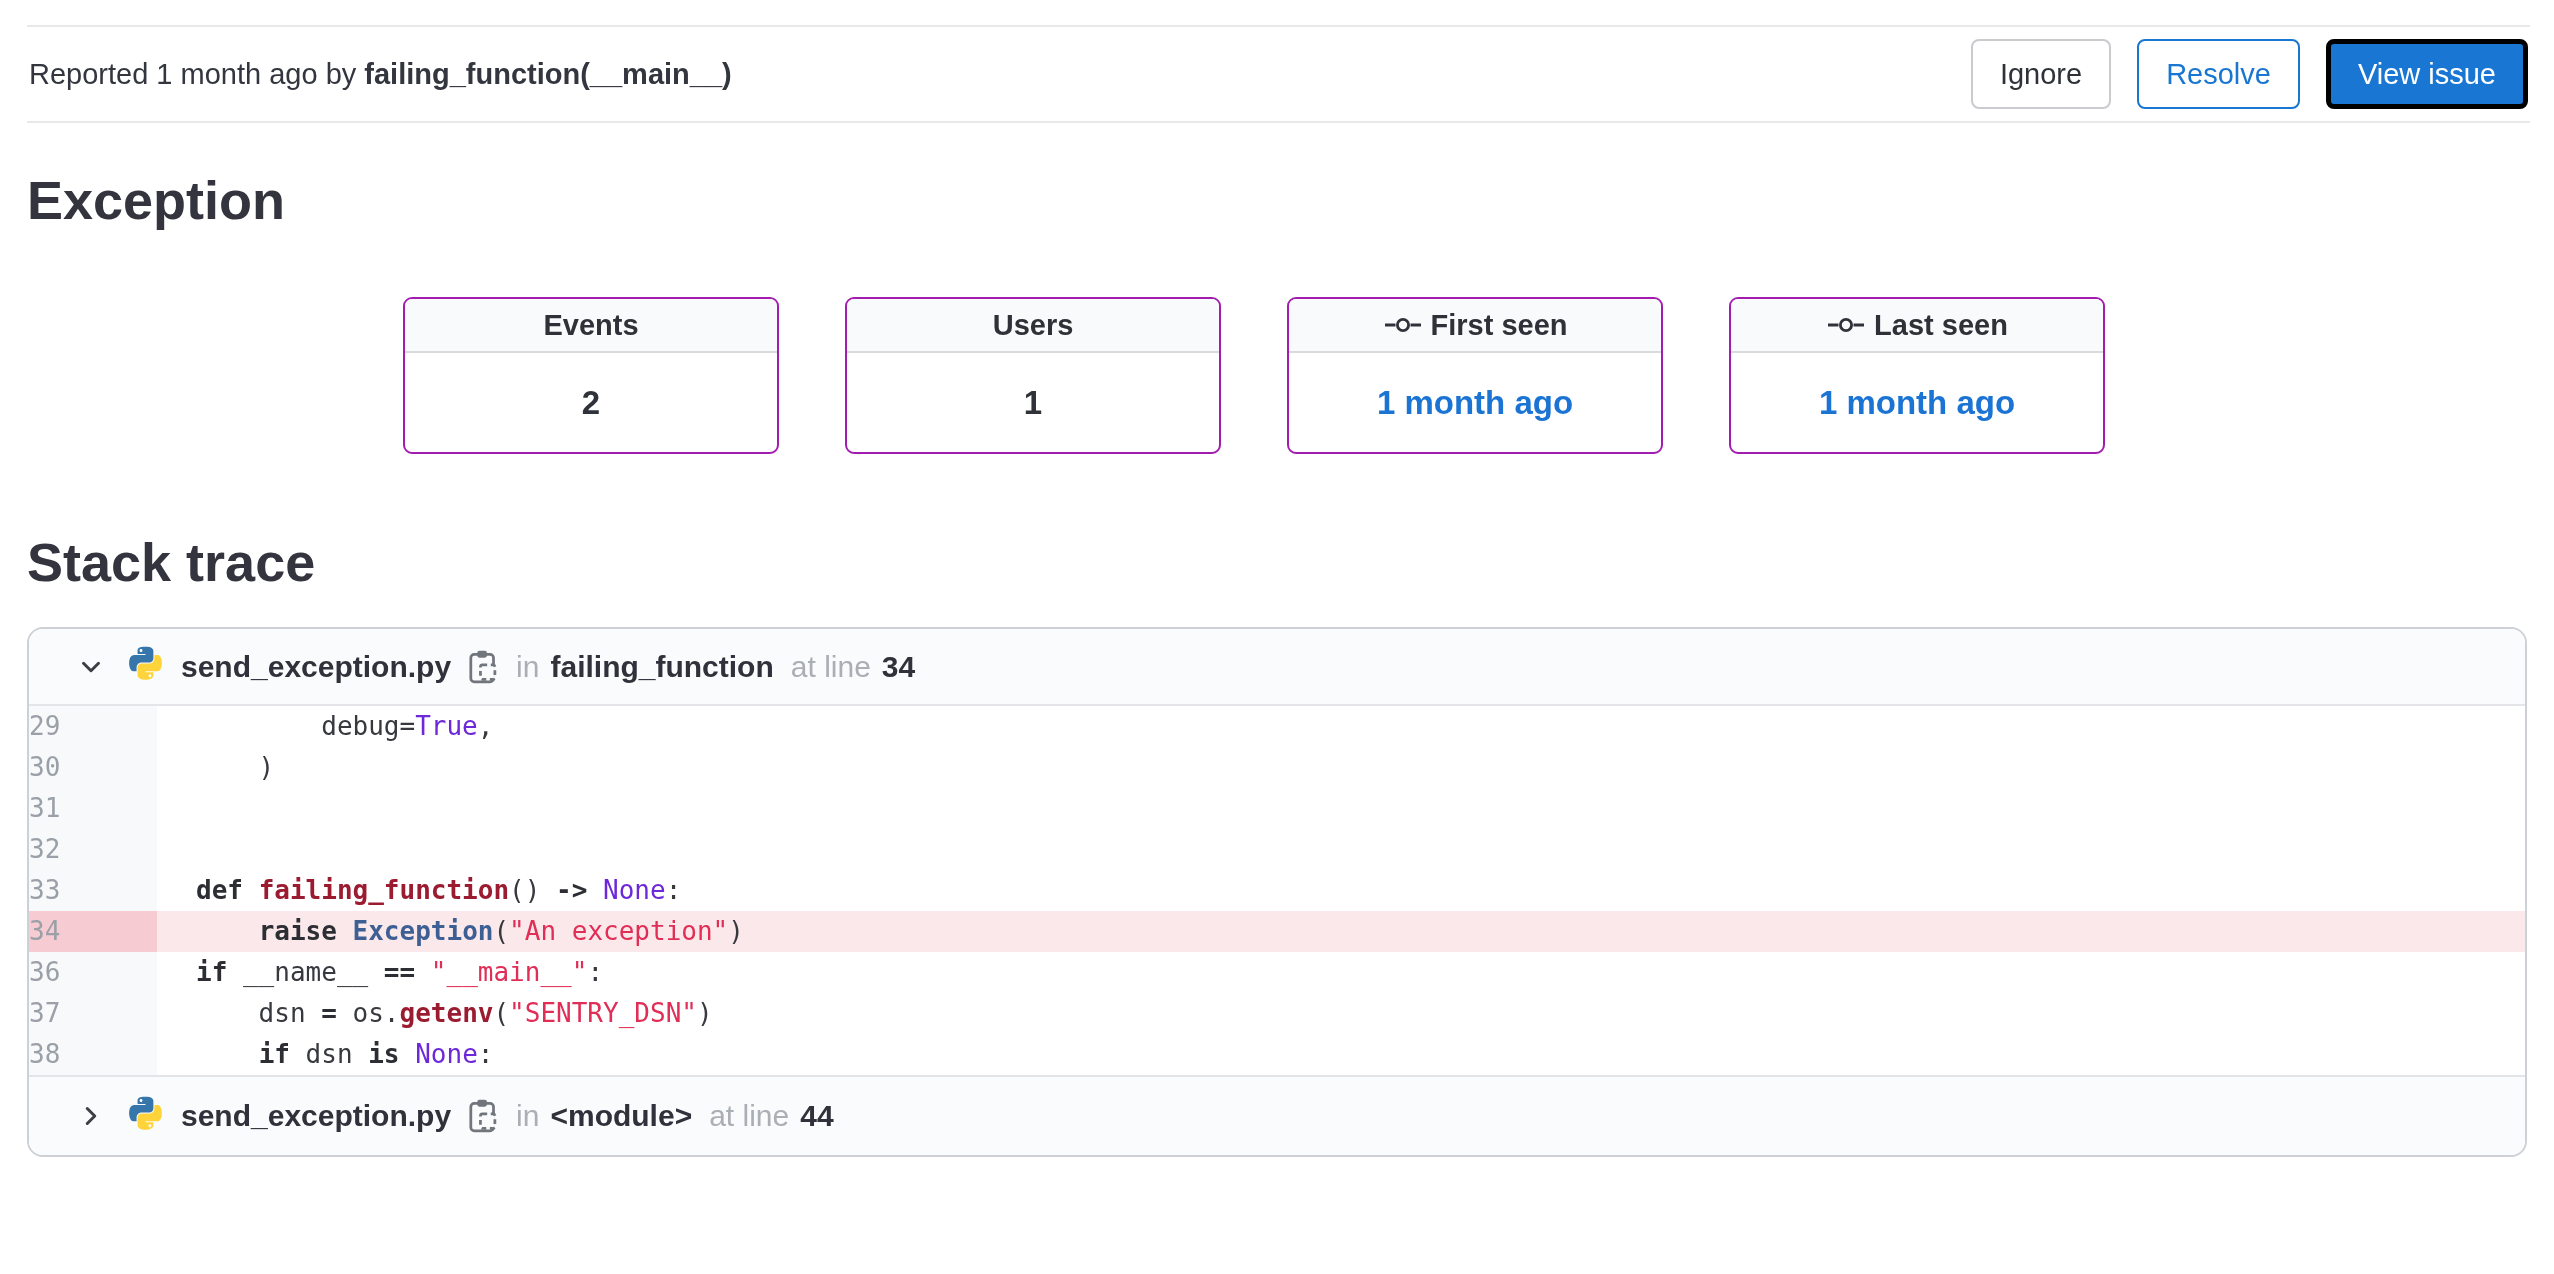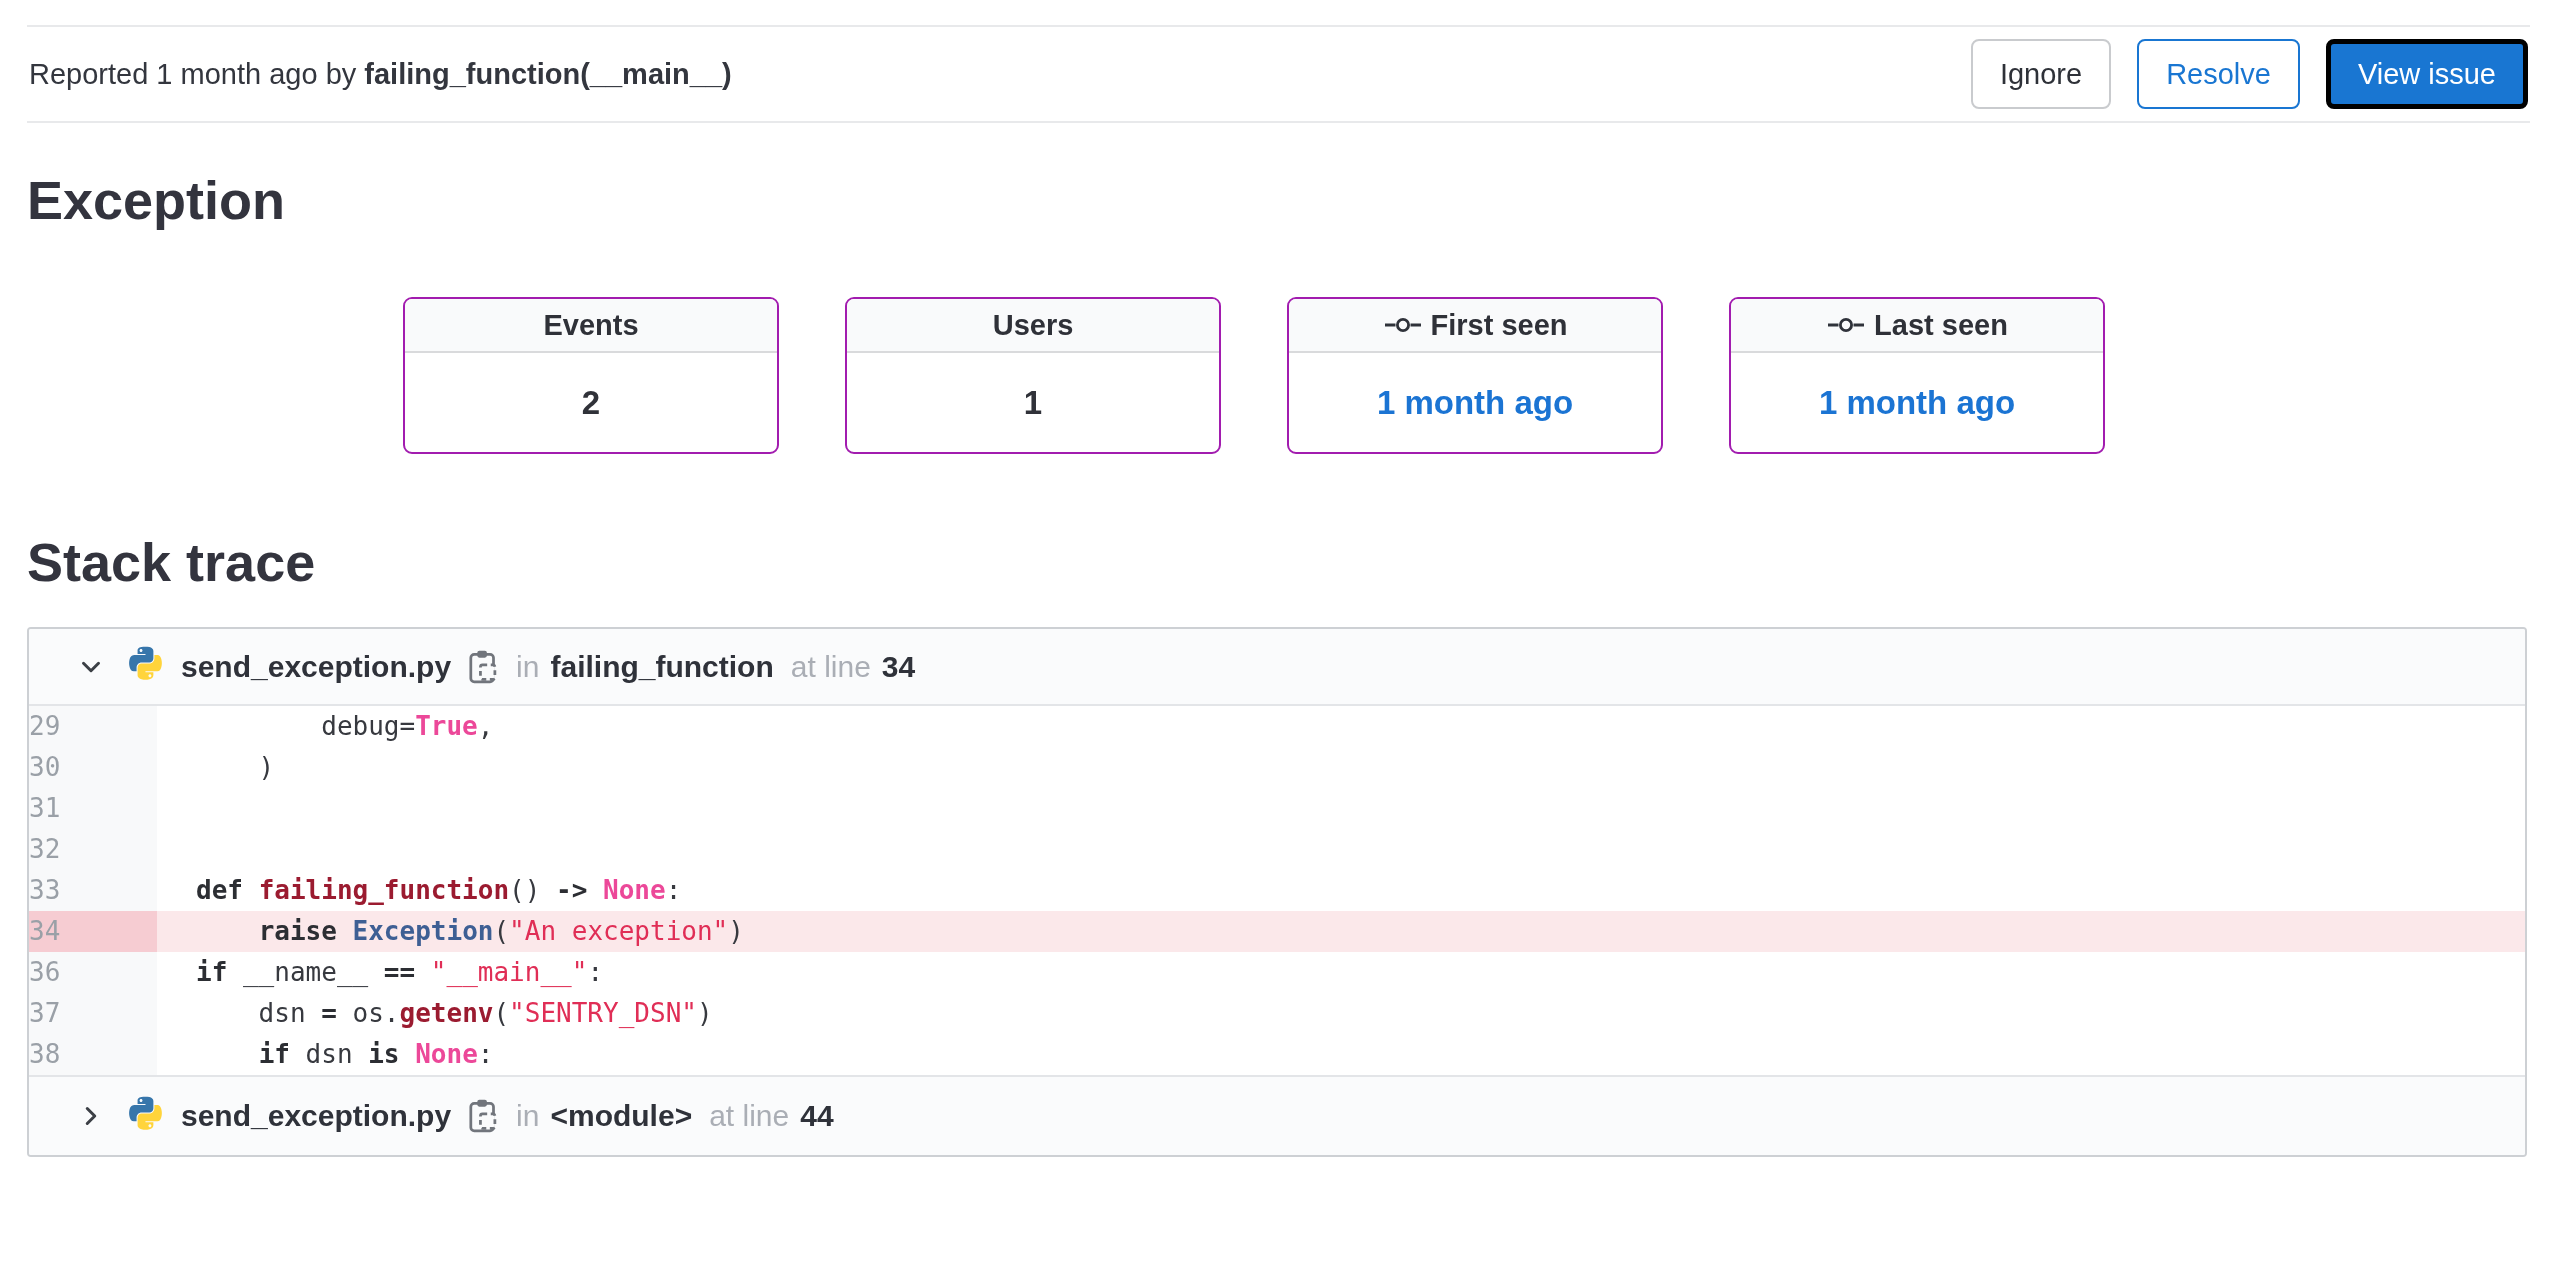--- a/index.html
+++ b/index.html
@@ -56,21 +56,21 @@
   }
   .card-body {
     height: 99px; display: flex; align-items: center; justify-content: center;
   }
   .card-value { font-size: 33px; font-weight: 700; color: #303239; }
   .card-link  { font-size: 33px; font-weight: 700; color: #1b74d3; cursor: pointer; }
 
   
   .trace-card {
     margin: 33px 27px 0 27px;
-    border: 2px solid #cdd0d4; border-radius: 4px;
+    border: 2px solid #cdd0d4; border-radius: 16px;
     background: #fff; overflow: hidden;
   }
   .frame-header {
     height: 77px; background: #fafbfc;
     display: flex; align-items: center; padding-left: 47px;
     cursor: pointer;
   }
   .frame-header.open { border-bottom: 2px solid #e3e5e8; }
   .frame-header.collapsed { border-top: 2px solid #e3e5e8; height: 80px; }
   .frame-header .fname { font-size: 30px; font-weight: 700; color: #2f323a; margin-left: 15px; }
@@ -89,21 +89,21 @@
     background: #f8f9fa; color: #9aa0a7; user-select: none;
   }
   .codeline { flex: 1; padding-left: 39px; white-space: pre; color: #37393f; }
   .code-row.hl .gutter   { background: #f6ccd2; }
   .code-row.hl .codeline { background: #fbe8ea; }
   .tk-p { color: #37393f; }
   .tk-k { color: #2c2e33; font-weight: 700; }
   .tk-f { color: #9b1b30; font-weight: 700; }
   .tk-t { color: #3e5f94; font-weight: 700; }
   .tk-s { color: #e02e56; }
-  .tk-c { color: #ec4899; font-weight: bold; }
+  .tk-c { color: #6d28d9; }
 </style>
 </head>
 <body>
 
 <div class="topbar">
   <div class="reported">
     <span>Reported 1 month ago by </span><b>failing_function(__main__)</b>
   </div>
   <div class="btn-row">
     <button class="btn btn-ignore">Ignore</button>

